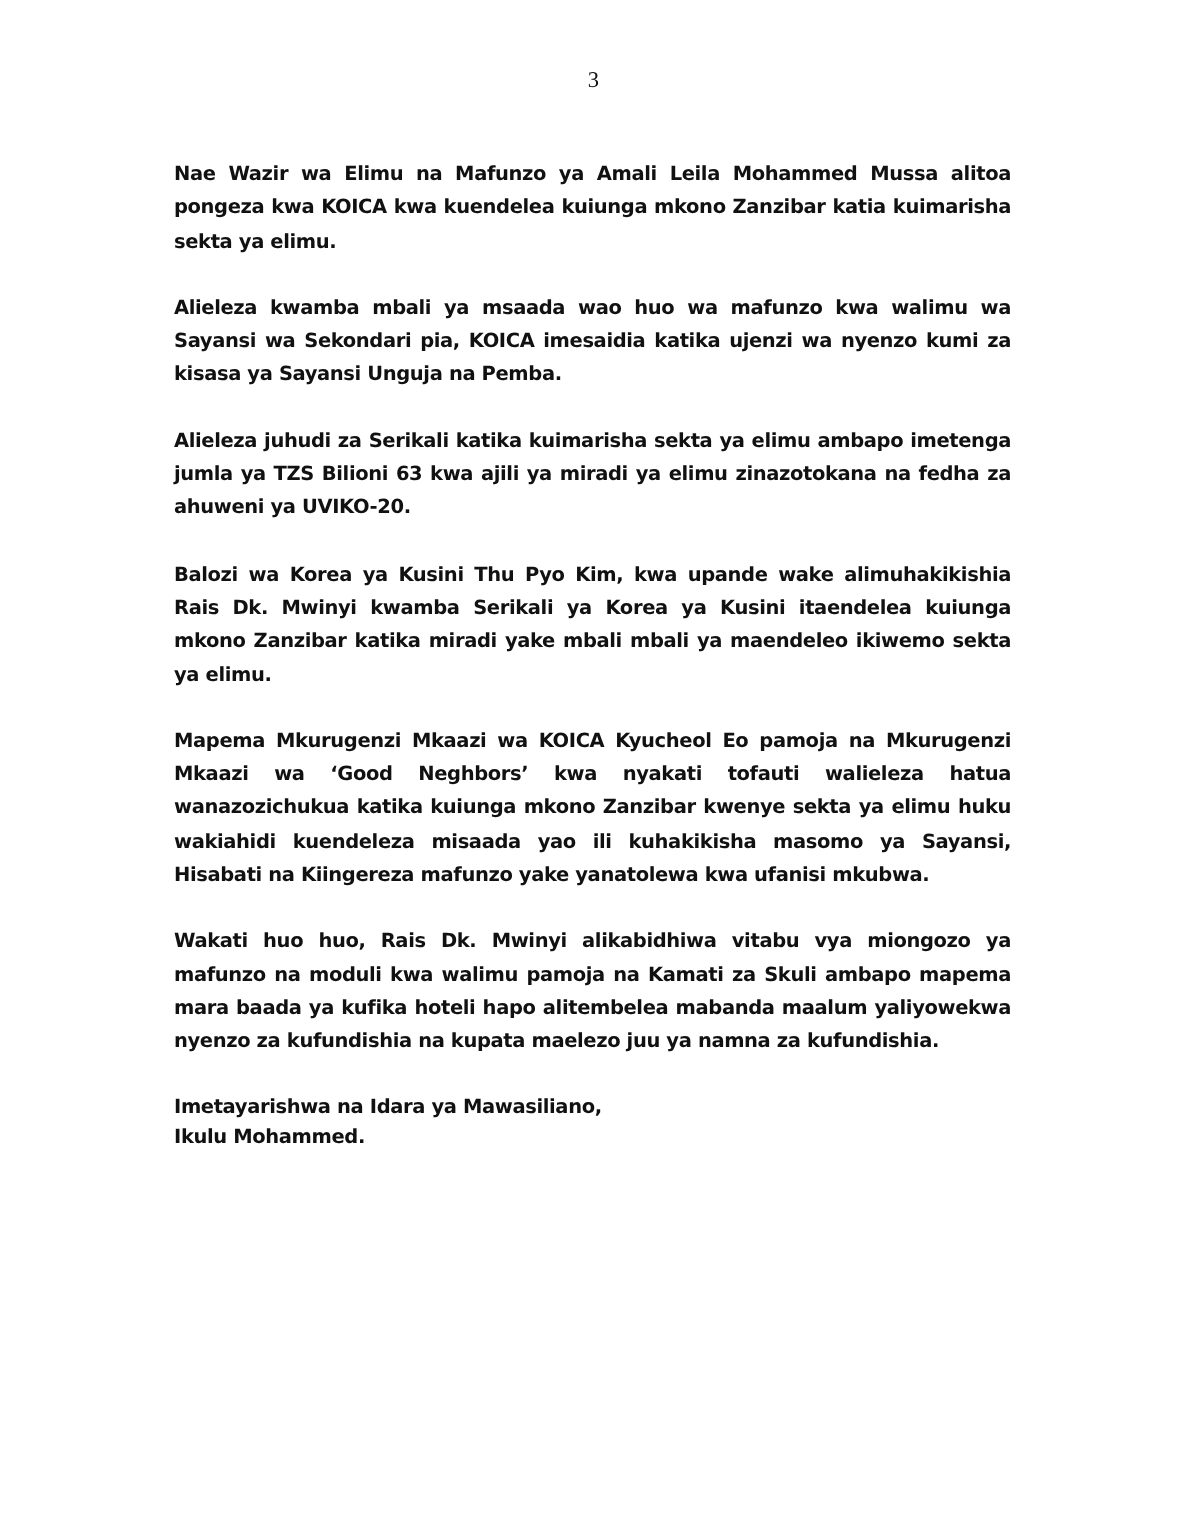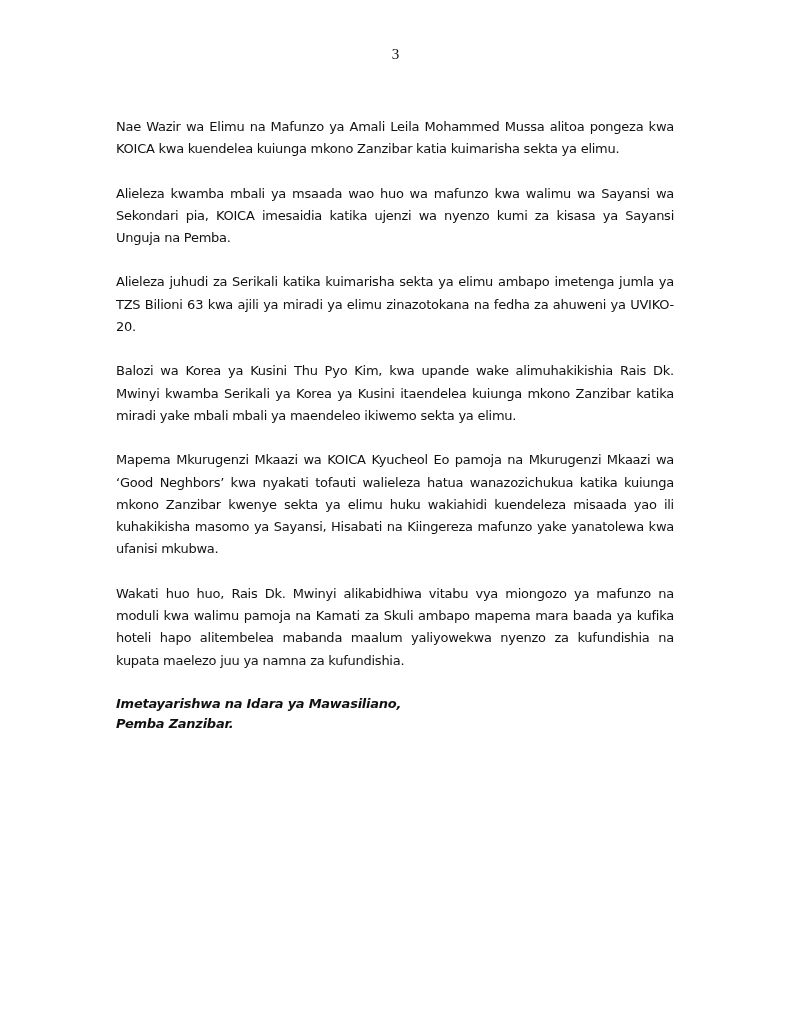--- a/index.html
+++ b/index.html
@@ -28,43 +28,43 @@
       position: absolute;
       top: 106px;
       left: 116px;
       width: 558px;
       font-family: "DejaVu Sans", "Liberation Sans", sans-serif;
       font-size: 13px;
       line-height: 22.3px;
       letter-spacing: -0.25px;
     }
     .para {
-      margin: 10px 0 22px 0;
+      margin: 0 0 22px 0;
       text-align: justify;
+      font-weight: bold;
     }
     .signature {
       margin: 0;
       font-weight: bold;
       line-height: 20px;
     }
     .signature span {
       display: block;
-      font-style: italic;
     }
   </style>
 </head>
 <body>
 
 <div class="page-number">3</div>
 
 <div class="content">
   <p class="para">Nae Wazir wa Elimu na Mafunzo ya Amali Leila Mohammed Mussa alitoa pongeza kwa KOICA kwa kuendelea kuiunga mkono Zanzibar katia kuimarisha sekta ya elimu.</p>
   <p class="para">Alieleza kwamba mbali ya msaada wao huo wa mafunzo kwa walimu wa Sayansi wa Sekondari pia, KOICA imesaidia katika ujenzi wa nyenzo  kumi za kisasa ya Sayansi Unguja na Pemba.</p>
   <p class="para">Alieleza juhudi za Serikali katika kuimarisha sekta ya elimu ambapo imetenga jumla ya TZS Bilioni 63 kwa ajili ya miradi ya elimu zinazotokana na fedha za ahuweni ya UVIKO-20.</p>
   <p class="para">Balozi wa Korea ya Kusini Thu Pyo Kim, kwa upande wake alimuhakikishia Rais Dk. Mwinyi kwamba Serikali ya Korea ya Kusini itaendelea kuiunga mkono Zanzibar katika miradi yake mbali mbali ya maendeleo ikiwemo sekta ya elimu.</p>
   <p class="para">Mapema  Mkurugenzi Mkaazi wa KOICA Kyucheol Eo pamoja na Mkurugenzi Mkaazi wa ‘Good Neghbors’ kwa nyakati tofauti walieleza hatua wanazozichukua katika kuiunga mkono Zanzibar kwenye sekta ya elimu huku wakiahidi kuendeleza misaada yao ili kuhakikisha masomo ya Sayansi, Hisabati na Kiingereza mafunzo yake yanatolewa kwa ufanisi mkubwa.</p>
   <p class="para">Wakati huo huo, Rais Dk. Mwinyi alikabidhiwa vitabu vya miongozo ya mafunzo na moduli  kwa walimu pamoja na Kamati za Skuli ambapo mapema mara baada ya kufika hoteli hapo alitembelea mabanda maalum yaliyowekwa nyenzo za kufundishia na kupata maelezo juu ya namna za kufundishia.</p>
 
   <div class="signature">
     <span>Imetayarishwa na Idara ya Mawasiliano,</span>
-    <span>Pemba Zanzibar.</span>
+    <span>Ikulu Mohammed.</span>
   </div>
 </div>
 
 </body></html>

